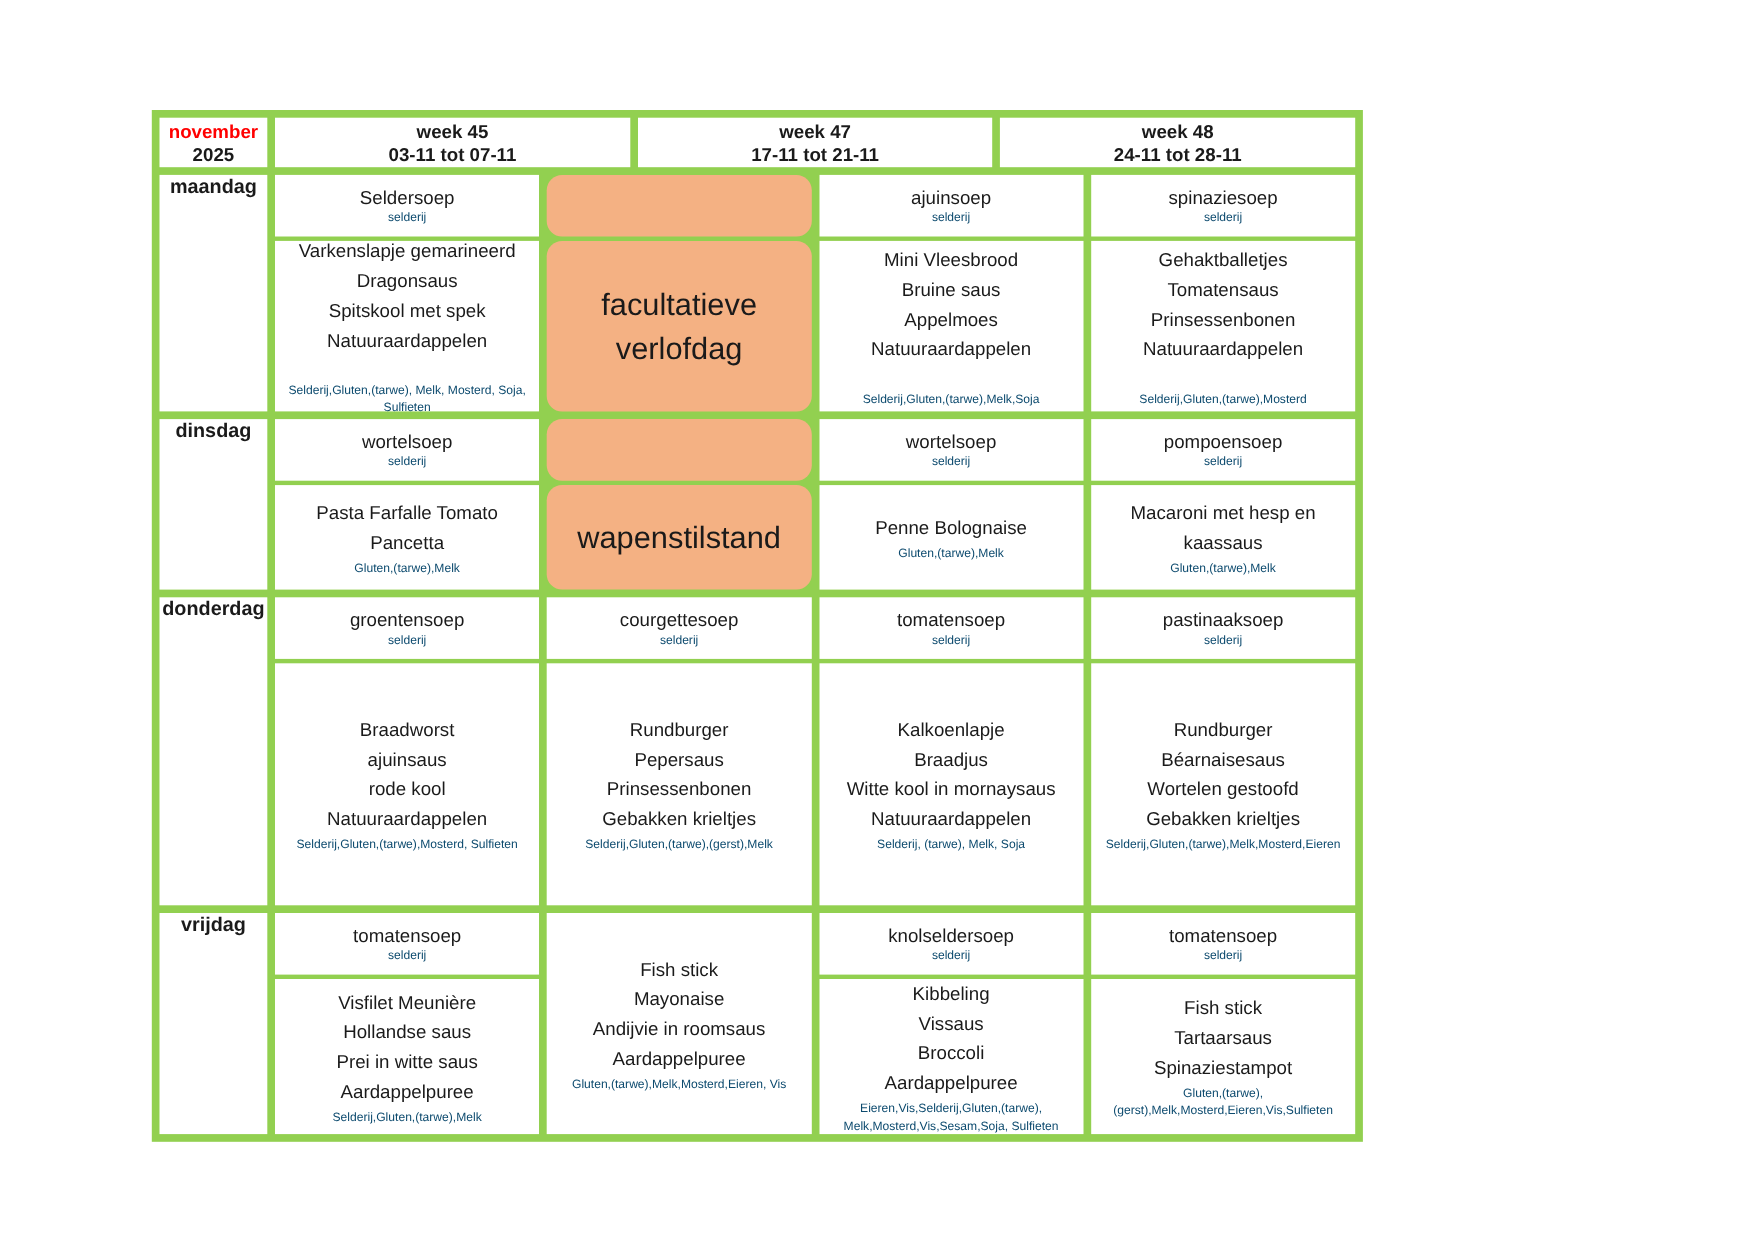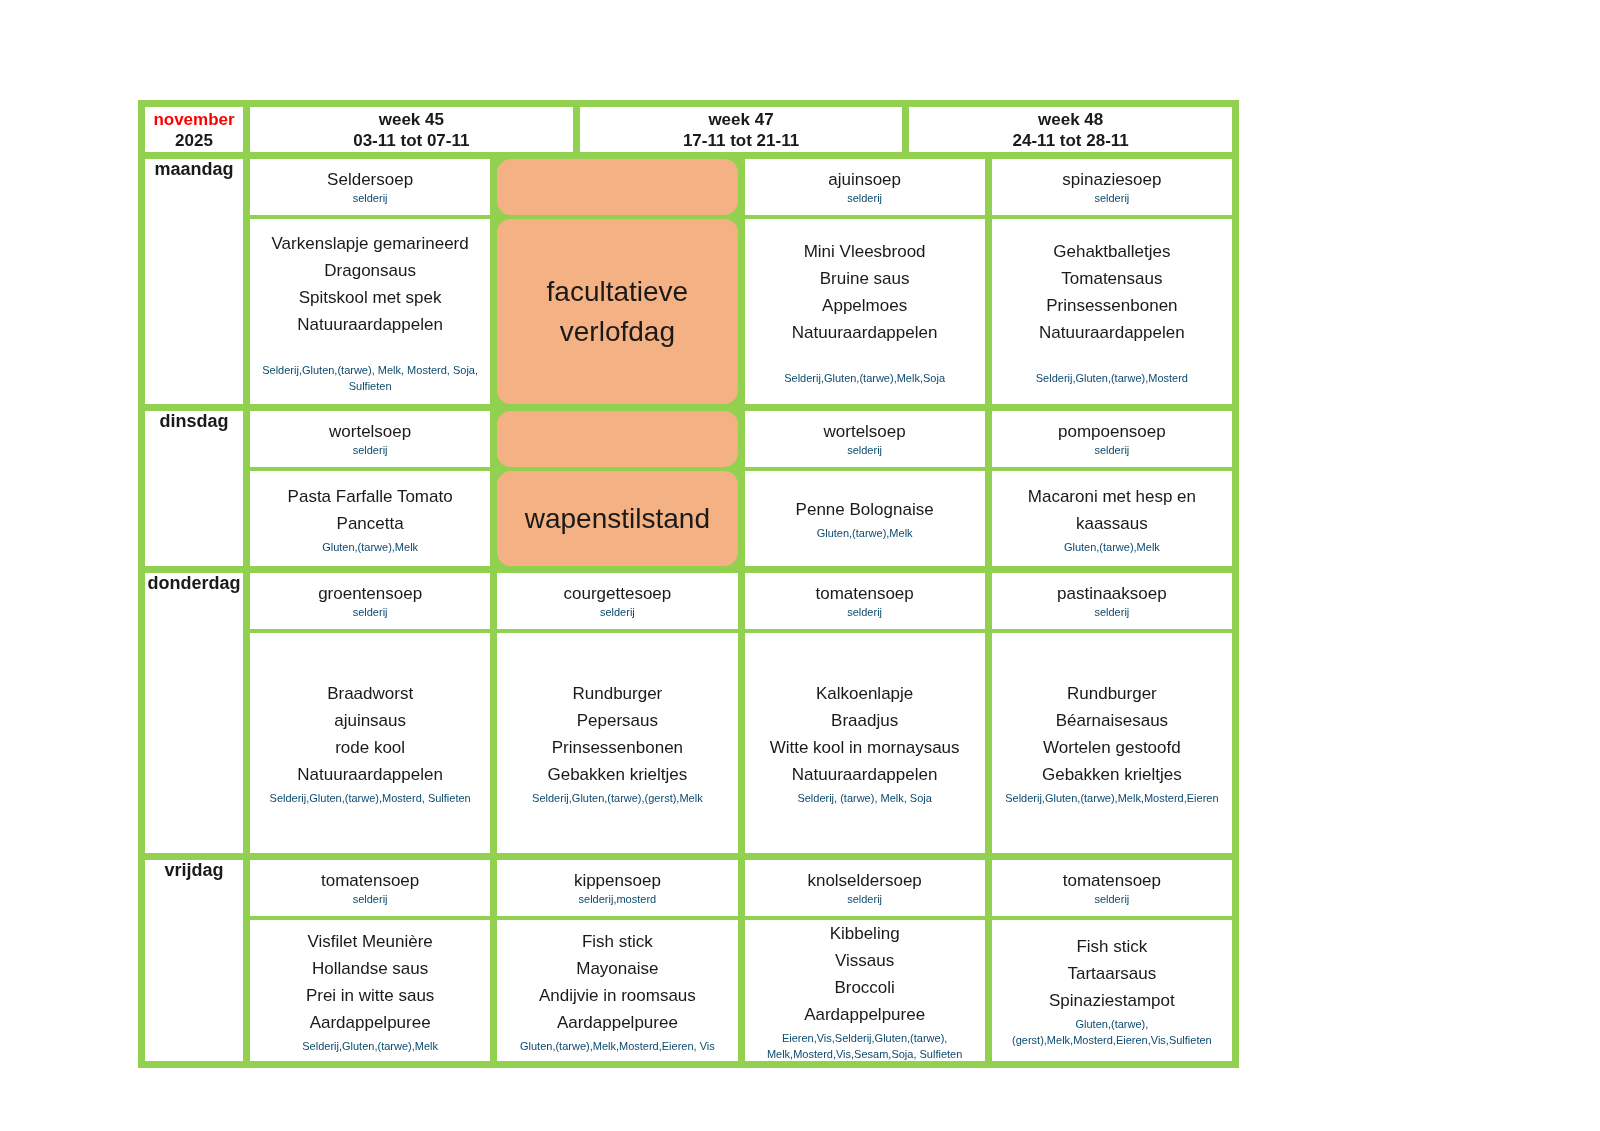--- a/index.html
+++ b/index.html
@@ -56,21 +56,21 @@
     background: #ffffff;
     display: flex;
     flex-direction: column;
     align-items: center;
     justify-content: center;
     text-align: center;
     padding: 1px 3px;
   }
   .soup { height: 56px; }
   .main { flex: 1 1 auto; }
-  .r-ma .main { height: 185px; gap: 22px; }
+  .r-ma .main { height: 155px; gap: 22px; }
   .r-di .main { height: 95px; }
   .r-do .main { height: 220px; }
   .r-vr .main { height: 141px; }
   .soup-name { font-size: 17px; line-height: 21px; }
   .allergens {
     font-size: 11px;
     line-height: 16px;
     color: #0c4a6e;
     white-space: pre-line;
   }
@@ -275,24 +275,20 @@
       </div>
       <div class="subcell main">
         <div class="dish">Visfilet Meunière
 Hollandse saus
 Prei in witte saus
 Aardappelpuree</div>
         <div class="allergens">Selderij,Gluten,(tarwe),Melk</div>
       </div>
     </div>
     <div class="cell week-col menu-cell">
-      <div class="subcell soup">
-        <div class="soup-name">kippensoep</div>
-        <div class="allergens">selderij,mosterd</div>
-      </div>
       <div class="subcell main">
         <div class="dish">Fish stick
 Mayonaise
 Andijvie in roomsaus
 Aardappelpuree</div>
         <div class="allergens">Gluten,(tarwe),Melk,Mosterd,Eieren, Vis</div>
       </div>
     </div>
     <div class="cell week-col menu-cell">
       <div class="subcell soup">

